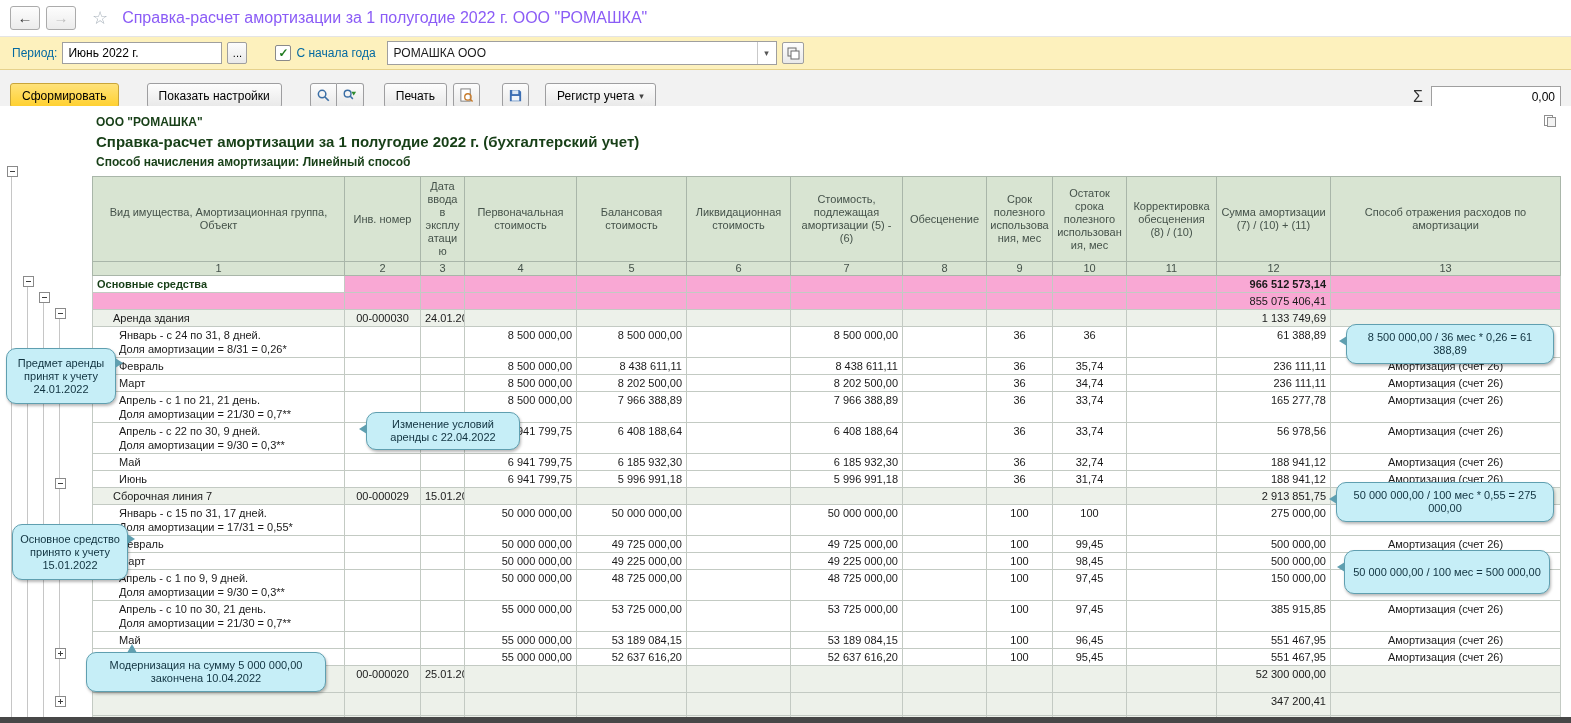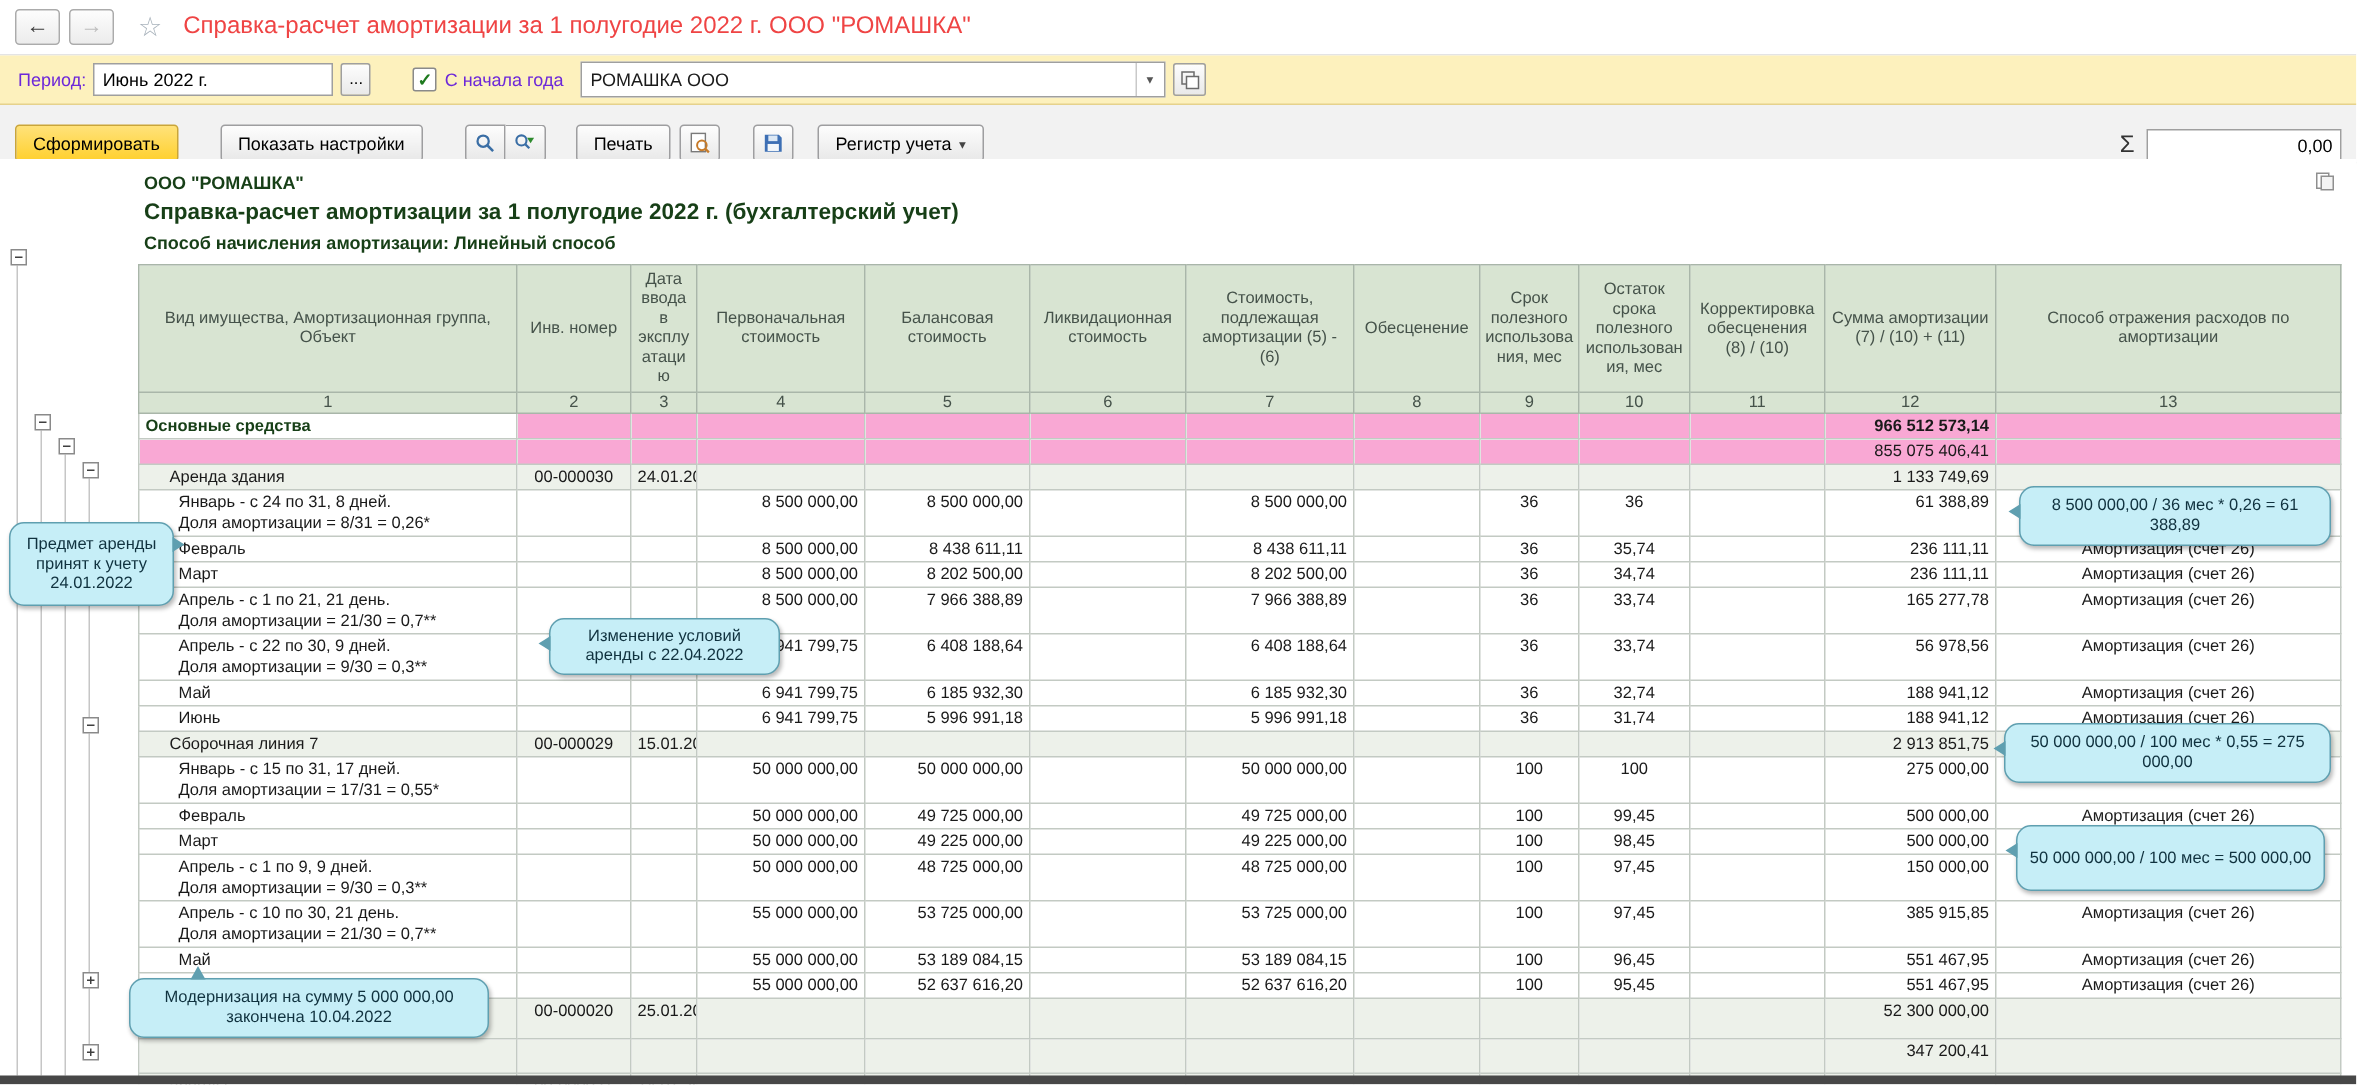--- a/index.html
+++ b/index.html
@@ -7,26 +7,26 @@
        font-family:"Liberation Sans", sans-serif;color:#1a1a1a;}
 
   
   .titlebar{height:36px;display:flex;align-items:center;gap:6px;padding:0 10px;
             background:#fff;border-bottom:1px solid #e4e4e4;}
   .nav-btn{width:30px;height:24px;border:1px solid #ababab;border-radius:3px;
            background:linear-gradient(#fdfdfd,#ececec);font-size:15px;line-height:20px;
            color:#3a3a3a;cursor:pointer;padding:0;}
   .nav-btn.disabled{color:#bdbdbd;}
   .star{font-size:18px;color:#a9b3bc;margin:0 8px 0 10px;cursor:pointer;}
-  .wtitle{font-size:16px;color:#ef4444;white-space:nowrap;}
+  .wtitle{font-size:16px;color:#8b5cf6;white-space:nowrap;}
 
   
   .filterbar{height:32px;display:flex;align-items:center;gap:5px;padding:0 12px;
              background:#fdf1bd;border-bottom:1px solid #e6d28c;}
-  .flabel{font-size:12px;color:#6d28d9;}
+  .flabel{font-size:12px;color:#0369a1;}
   .period-input{width:148px;height:20px;border:1px solid #9f9f9f;font-size:12px;
                 padding:0 5px;font-family:"Liberation Sans",sans-serif;background:#fff;}
   .mini-btn{height:22px;min-width:20px;border:1px solid #9f9f9f;border-radius:2px;
             background:linear-gradient(#fdfdfd,#e9e9e9);font-size:11px;line-height:12px;
             padding:0 3px;cursor:pointer;}
   .spacer18{width:18px;}
   .checkbox{width:14px;height:14px;border:1px solid #8a8a8a;background:#fff;display:inline-flex;
             align-items:center;justify-content:center;cursor:pointer;border-radius:2px;}
   .checkbox .check{color:#1e7a1e;font-size:12px;font-weight:bold;line-height:10px;}
   .combo{margin-left:6px;width:388px;height:22px;border:1px solid #9f9f9f;background:#fff;
@@ -606,20 +606,23 @@
       <rect x="4.5" y="3.5" width="8" height="9" fill="#f3f3f3" stroke="#8f8f8f"></rect>
     </svg>
   </div>
 
   <div class="callout tail-right" style="left:6px;top:348px;width:110px;height:56px">
       <span>Предмет аренды принят к учету 24.01.2022</span>
     </div>
   <div class="callout tail-left" style="left:366px;top:412px;width:154px;height:38px">
       <span>Изменение условий аренды с 22.04.2022</span>
     </div>
+  <div class="callout tail-right" style="left:12px;top:524px;width:116px;height:56px">
+      <span>Основное средство принято к учету 15.01.2022</span>
+    </div>
   <div class="callout tail-up" style="left:86px;top:652px;width:240px;height:40px">
       <span>Модернизация на сумму 5 000 000,00 закончена 10.04.2022</span>
     </div>
   <div class="callout tail-left" style="left:1346px;top:324px;width:208px;height:40px">
       <span>8 500 000,00 / 36 мес * 0,26 = 61 388,89</span>
     </div>
   <div class="callout tail-left" style="left:1336px;top:482px;width:218px;height:40px">
       <span>50 000 000,00 / 100 мес * 0,55 = 275 000,00</span>
     </div>
   <div class="callout tail-left" style="left:1344px;top:550px;width:206px;height:44px">

